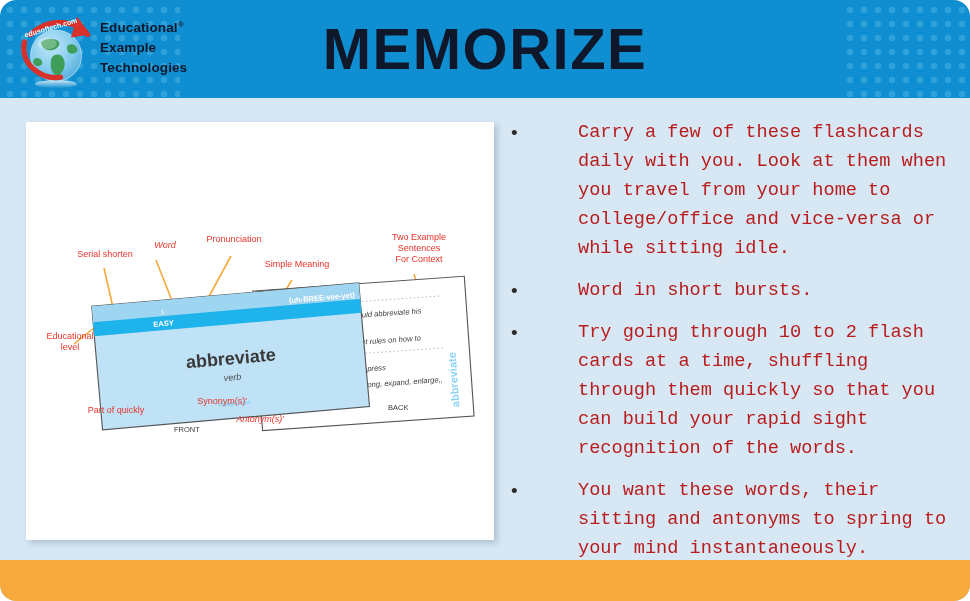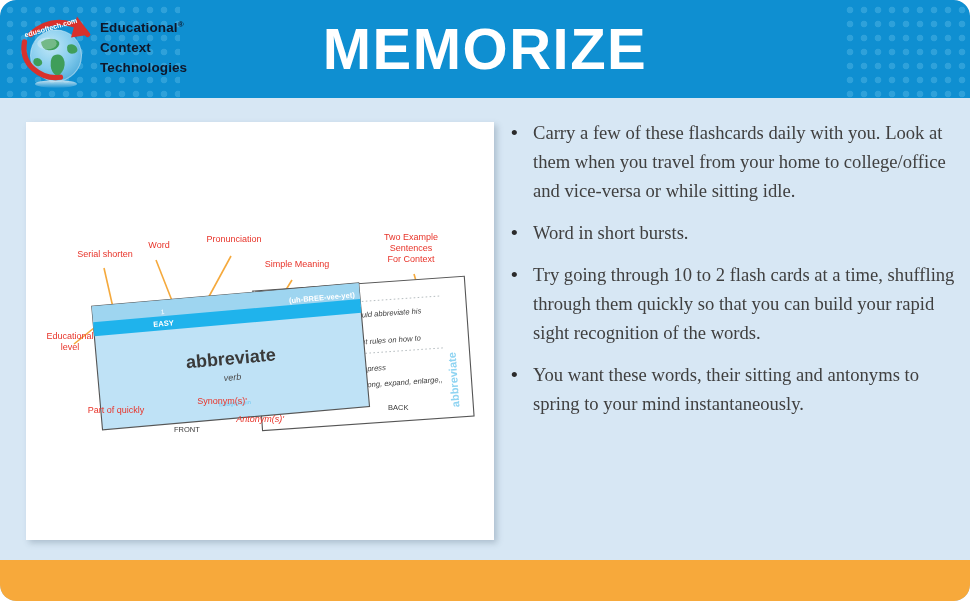--- a/index.html
+++ b/index.html
@@ -80,21 +80,21 @@
     font-size: 8px;
     vertical-align: super;
     font-weight: bold;
   }
 
   #title {
     position: absolute;
     left: 0; top: 14px;
     width: 970px;
     text-align: center;
-    color: #ffffff;
+    color: #0f172a;
     font-size: 58px;
     font-weight: bold;
     letter-spacing: 1.5px;
     line-height: 70px;
     font-family: "Liberation Sans", sans-serif;
   }
 
   
   #body {
     position: absolute;
@@ -153,24 +153,25 @@
     width: 28px;
     flex: 0 0 28px;
     color: #2b2b2b;
     font-size: 19px;
     line-height: 29px;
     text-align: left;
     padding-left: 6px;
   }
   .bullet .btext {
     flex: 1;
-    color: #404040;
+    color: #b91c1c;
     font-size: 18.6px;
     line-height: 29px;
-    font-family: Liberation Serif, serif;
+    font-family: Liberation Mono, monospace;
+    margin-left: 45px;
   }
 </style>
 </head>
 <body>
 
 <div id="slide">
 
   <div id="frame"></div>
 
   <div id="header">
@@ -199,21 +200,21 @@
         <ellipse cx="38" cy="42" rx="13" ry="8" fill="#ffffff" opacity="0.28"></ellipse>
         <circle cx="50" cy="58" r="34" fill="none" stroke="#ffffff" stroke-opacity="0.45" stroke-width="1.4"></circle>
         <path d="M8 40 q-4 22 12 36 q16 14 36 11" fill="none" stroke="#d8312c" stroke-width="7" stroke-linecap="round"></path>
         <path d="M16 30 q24 -22 54 -14 q16 4 22 14" fill="none" stroke="#d8312c" stroke-width="7" stroke-linecap="round"></path>
         <path d="M78 6 L96 30 L70 34 Z" fill="#d8312c"></path>
         <text x="44" y="24" transform="rotate(-16 44 24)" fill="#ffffff" font-family="Liberation Sans, sans-serif" font-size="9.5" font-weight="bold" text-anchor="middle">edusoftech.com</text>
       </svg>
 
       <div id="logo-text">
         <div><span>Educational</span><span class="reg">®</span></div>
-        <div>Context</div>
+        <div>Example</div>
         <div>Technologies</div>
       </div>
     </div>
 
     <div id="title">MEMORIZE</div>
   </div>
 
   <div id="body"></div>
 
   <div id="panel">
@@ -269,24 +270,24 @@
         <text x="302" y="186" fill="#ffffff" font-family="Liberation Sans, sans-serif" font-size="7.5" font-weight="bold" text-anchor="middle">(uh-BREE-vee-yet)</text>
         <text x="206" y="242" fill="#3a3a3a" font-family="Liberation Sans, sans-serif" font-size="18" font-weight="bold" text-anchor="middle">abbreviate</text>
         <text x="206" y="258" fill="#4a4a4a" font-family="Liberation Sans, sans-serif" font-size="9" font-style="italic" text-anchor="middle">verb</text>
         <text x="206" y="283" fill="#6ec6ef" font-family="Liberation Sans, sans-serif" font-size="5.4" text-anchor="middle">thebigcd.com</text>
       </g>
       <text x="148" y="310" fill="#3a3a3a" font-family="Liberation Sans, sans-serif" font-size="7.5">FRONT</text>
 
     </svg>
 
     <div class="dlabel" style="left:40px; top:127px; width:78px;">Serial shorten</div>
-    <div class="dlabel" style="left:110px; top:118px; width:46px;">Word</div>
+    <div class="dlabel" style="left:116px; top:118px; width:46px;font-style:italic;">Word</div>
     <div class="dlabel" style="left:170px; top:112px; width:76px;">Pronunciation</div>
     <div class="dlabel" style="left:232px; top:137px; width:78px;">Simple Meaning</div>
-    <div class="dlabel" style="left:351px; top:110px; width:68px;">Two Example
+    <div class="dlabel" style="left:359px; top:110px; width:68px;">Two Example
 Sentences
 For Context</div>
     <div class="dlabel" style="left:16px; top:209px; width:56px;">Educational
 level</div>
     <div class="dlabel" style="left:48px; top:283px; width:84px;">Part of quickly</div>
     <div class="dlabel" style="left:156px; top:274px; width:80px;">Synonym(s)'</div>
     <div class="dlabel" style="left:194px; top:292px; width:80px;font-style:italic;">Antonym(s)'</div>
   </div>
 
   <div id="bullets">

